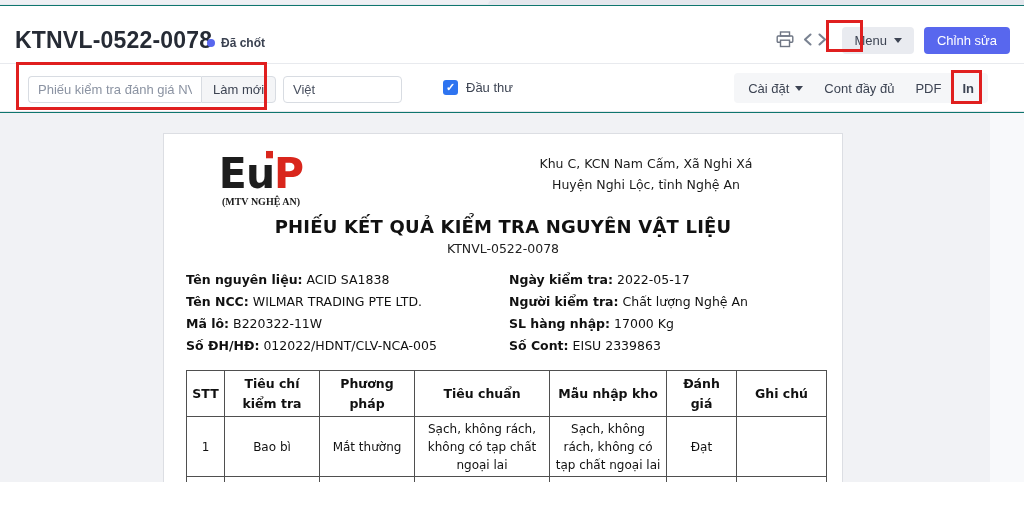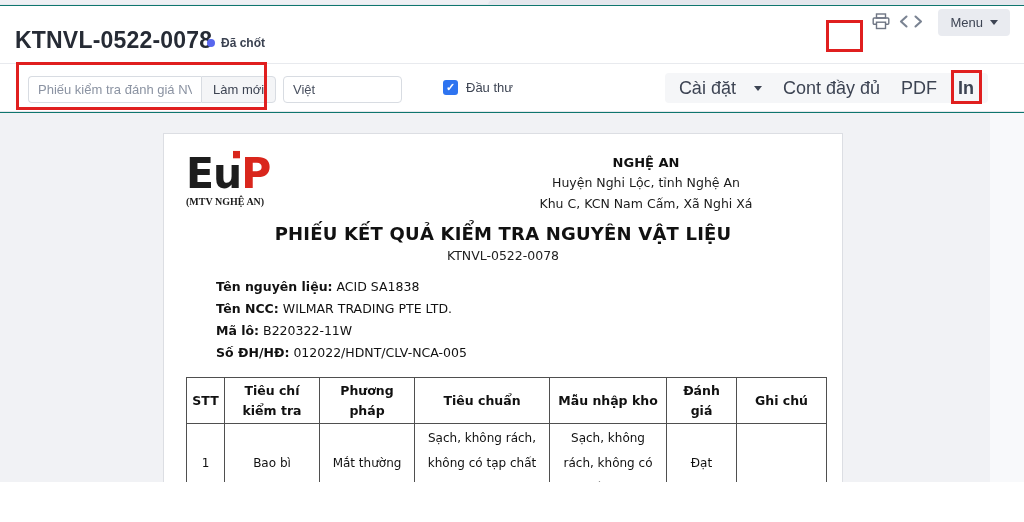--- a/index.html
+++ b/index.html
@@ -11,73 +11,73 @@
   
   .top-strip { position:absolute; left:0; top:0; width:1024px; height:5px; background:#eef0f4; border-bottom:1px solid #e5e8ee; }
   .top-strip-right { position:absolute; left:488px; top:0; width:536px; height:5px; background:#e4e7ed; border-radius:6px 0 0 0; }
 
   
   .header { position:absolute; left:0; top:6px; width:1024px; height:57px; background:#fff; }
   .page-title { position:absolute; left:15px; top:21px; font-size:23px; font-weight:700; color:#262b35; letter-spacing:.2px; }
   .status { position:absolute; left:207px; top:30px; display:flex; align-items:center; gap:6px; }
   .status-dot { width:8px; height:8px; border-radius:50%; background:#5867ee; }
   .status-text { font-size:12px; font-weight:700; color:#3a4150; }
-  .header-actions { position:absolute; right:14px; top:3px; height:27px; display:flex; }
+  .header-actions { position:absolute; right:14px; top:21px; height:27px; display:flex; }
   .icon-btn { background:none; border:none; cursor:pointer; display:flex; align-items:center; justify-content:center; padding:4px 6px; }
   .chev { padding:2px 3px; }
   .btn { border:none; border-radius:4px; font-size:13px; cursor:pointer; font-family:inherit; }
   .btn-menu { background:#e9ebf0; color:#3d4453; padding:6px 12px; margin-left:12px; display:flex; align-items:center; gap:7px; }
   .btn-primary { background:#5867ee; color:#fff; padding:6px 13px; margin-left:10px; }
   .caret { width:0; height:0; border-left:4px solid transparent; border-right:4px solid transparent; border-top:5px solid #3d4453; display:inline-block; }
   .divider { position:absolute; left:0; top:63px; width:1024px; height:1px; background:#e8eaee; }
 
   
   .toolbar { position:absolute; left:0; top:64px; width:1024px; height:48px; background:#fff; border-bottom:1px solid #e4e6eb; }
   .input-group { position:absolute; left:28px; top:12px; display:flex; height:27px; }
   .tpl-input { width:173px; height:27px; border:1px solid #d8dce2; border-right:none; border-radius:4px 0 0 4px; padding:0 9px; font-size:13px; color:#8b93a2; font-family:inherit; outline:none; background:#fff; }
   .btn-refresh { height:27px; border:1px solid #d8dce2; background:#f4f5f7; border-radius:0 4px 4px 0; font-size:13px; color:#3d4453; padding:0 11px; cursor:pointer; font-family:inherit; }
   .lang-input { position:absolute; left:283px; top:12px; width:119px; height:27px; border:1px solid #d8dce2; border-radius:4px; padding:0 9px; font-size:13px; color:#4a5160; font-family:inherit; outline:none; background:#fff; }
   .checkbox-wrap { position:absolute; left:443px; top:16px; display:flex; align-items:center; gap:8px; cursor:pointer; }
   .checkbox { width:15px; height:15px; background:#2e74f0; border-radius:3px; color:#fff; font-size:11px; line-height:15px; text-align:center; font-weight:700; }
   .checkbox-label { font-size:13px; color:#3d4453; }
   .toolbar-right { position:absolute; right:36px; top:9px; height:30px; background:#f5f6f8; border-radius:4px; display:flex; align-items:center; padding:0 14px; }
-  .tb-link { background:none; border:none; font-size:18px; color:#3d4453; cursor:pointer; font-family:inherit; display:flex; align-items:center; gap:18px; padding:0; margin-right:21px; }
+  .tb-link { background:none; border:none; font-size:13px; color:#3d4453; cursor:pointer; font-family:inherit; display:flex; align-items:center; gap:6px; padding:0; margin-right:21px; }
   .tb-link:last-child { margin-right:0; }
   .tb-link.bold { font-weight:700; }
 
   
   .preview { position:absolute; left:0; top:113px; width:1024px; height:409px; background:#f1f2f5; }
   .preview-right-strip { position:absolute; right:0; top:0; width:34px; height:409px; background:#f8f9fb; }
   .paper { position:absolute; left:163px; top:20px; width:680px; height:560px; background:#fff; border:1px solid #dcdee3; padding:15px 22px 0 22px; color:#111; font-family:"DejaVu Sans", sans-serif; }
 
   .doc-header { display:flex; justify-content:space-between; align-items:flex-start; }
-  .logo-block { width:150px; padding-top:4px; }
+  .logo-block { width:150px; text-align:center; padding-top:4px; }
   .logo-text { font-weight:800; font-size:41px; line-height:40px; letter-spacing:-1px; transform:scaleY(1.05); }
   .logo-e, .logo-u { color:#1d1d1d; }
   .logo-u { position:relative; }
   .logo-u::after { content:""; position:absolute; top:3px; right:1px; width:7px; height:7px; background:#d9261c; }
   .logo-p { color:#d9261c; }
   .logo-sub { font-family:"Liberation Serif", serif; font-weight:700; font-size:10px; margin-top:3px; white-space:nowrap; color:#1a1a1a; }
   .company-block { width:348px; text-align:center; padding-top:4px; }
   .company-name { font-weight:700; font-size:13px; line-height:19px; }
   .company-addr { font-size:12.5px; line-height:21px; color:#1a1a1a; }
 
   .doc-title { text-align:center; font-size:18px; font-weight:700; margin-top:9px; letter-spacing:.2px; }
   .doc-code { text-align:center; font-size:12.5px; margin-top:4px; color:#222; }
 
   .fields { display:flex; margin-top:15px; font-size:12.5px; }
-  .fields-col-left { width:323px;margin-left:30px; }
+  .fields-col-left { width:323px; }
   .fields-col-right { flex:1; }
   .field { height:22px; line-height:17px; }
   .field b { font-weight:700; }
 
   .doc-table { border-collapse:collapse; margin-top:11px; table-layout:fixed; width:640px; }
   .doc-table th, .doc-table td { border:1px solid #4f4f4f; text-align:center; vertical-align:middle; padding:2px 4px; }
   .doc-table th { font-size:12.5px; font-weight:700; line-height:20px; }
-  .doc-table td { font-size:12px; line-height:25px; }
+  .doc-table td { font-size:12px; line-height:18px; }
   .doc-table .hdr-row { height:46px;margin-left:45px; }
   .doc-table .row-1 { height:60px; }
   .doc-table .row-2 { height:40px; }
 
   
   .anno { position:absolute; border:3px solid #e01f1f; pointer-events:none; }
   .anno-input { left:16px; top:62px; width:251px; height:48px; }
   .anno-print { left:826px; top:20px; width:37px; height:32px; }
   .anno-in { left:951px; top:70px; width:31px; height:34px; }
 </style>
@@ -116,20 +116,21 @@
         <span>
           <svg width="9" height="13" viewBox="0 0 9 13">
               <path d="M1.5 1.5 L7 6.5 L1.5 11.5" fill="none" stroke="#7a8392" stroke-width="2.1" stroke-linecap="round" stroke-linejoin="round"></path>
             </svg>
         </span>
       </button>
       <button class="btn btn-menu">
         <span>Menu</span>
         <span class="caret"></span>
       </button>
+      <button class="btn btn-primary">Chỉnh sửa</button>
     </div>
   </div>
   <div class="divider"></div>
 
   <div class="toolbar">
     <div class="input-group">
       <input class="tpl-input" type="text" value="Phiếu kiểm tra đánh giá NVL" style="">
       <button class="btn-refresh">Làm mới</button>
     </div>
     <input class="lang-input" type="text" value="Việt" style="">
@@ -155,35 +156,40 @@
     <div class="paper">
 
       <div class="doc-header">
         <div class="logo-block">
           <div class="logo-text">
             <span class="logo-e">E</span><span class="logo-u">u</span><span class="logo-p">P</span>
           </div>
           <div class="logo-sub">(MTV NGHỆ AN)</div>
         </div>
         <div class="company-block">
-          <div class="company-name">NGHỆ AN</div>
+          <div class="company-addr">Khu C, KCN Nam Cấm, Xã Nghi Xá</div>
           <div class="company-addr">Huyện Nghi Lộc, tỉnh Nghệ An</div>
-          <div class="company-addr">Khu C, KCN Nam Cấm, Xã Nghi Xá</div>
         </div>
       </div>
 
       <div class="doc-title">PHIẾU KẾT QUẢ KIỂM TRA NGUYÊN VẬT LIỆU</div>
       <div class="doc-code">KTNVL-0522-0078</div>
 
       <div class="fields">
         <div class="fields-col-left">
           <div class="field"><b>Tên nguyên liệu:</b> <span>ACID SA1838</span></div>
           <div class="field"><b>Tên NCC:</b> <span>WILMAR TRADING PTE LTD.</span></div>
           <div class="field"><b>Mã lô:</b> <span>B220322-11W</span></div>
           <div class="field"><b>Số ĐH/HĐ:</b> <span>012022/HDNT/CLV-NCA-005</span></div>
+        </div>
+        <div class="fields-col-right">
+          <div class="field"><b>Ngày kiểm tra:</b> <span>2022-05-17</span></div>
+          <div class="field"><b>Người kiểm tra:</b> <span>Chất lượng Nghệ An</span></div>
+          <div class="field"><b>SL hàng nhập:</b> <span>17000 Kg</span></div>
+          <div class="field"><b>Số Cont:</b> <span>EISU 2339863</span></div>
         </div>
       </div>
 
       <table class="doc-table">
         <colgroup>
           <col style="width:38px">
             <col style="width:95px">
             <col style="width:95px">
           <col style="width:135px">
             <col style="width:117px">

